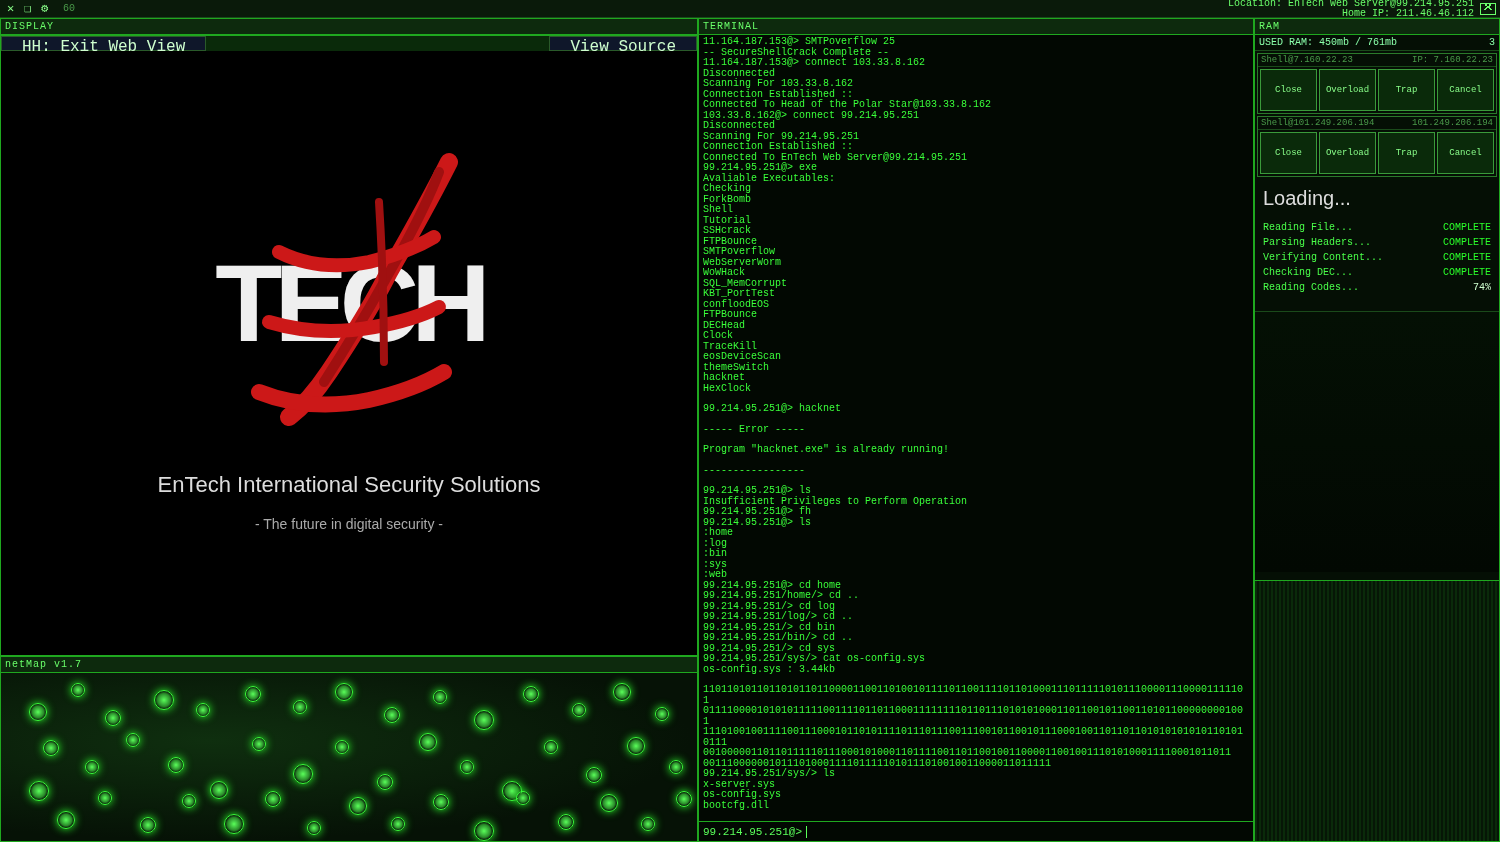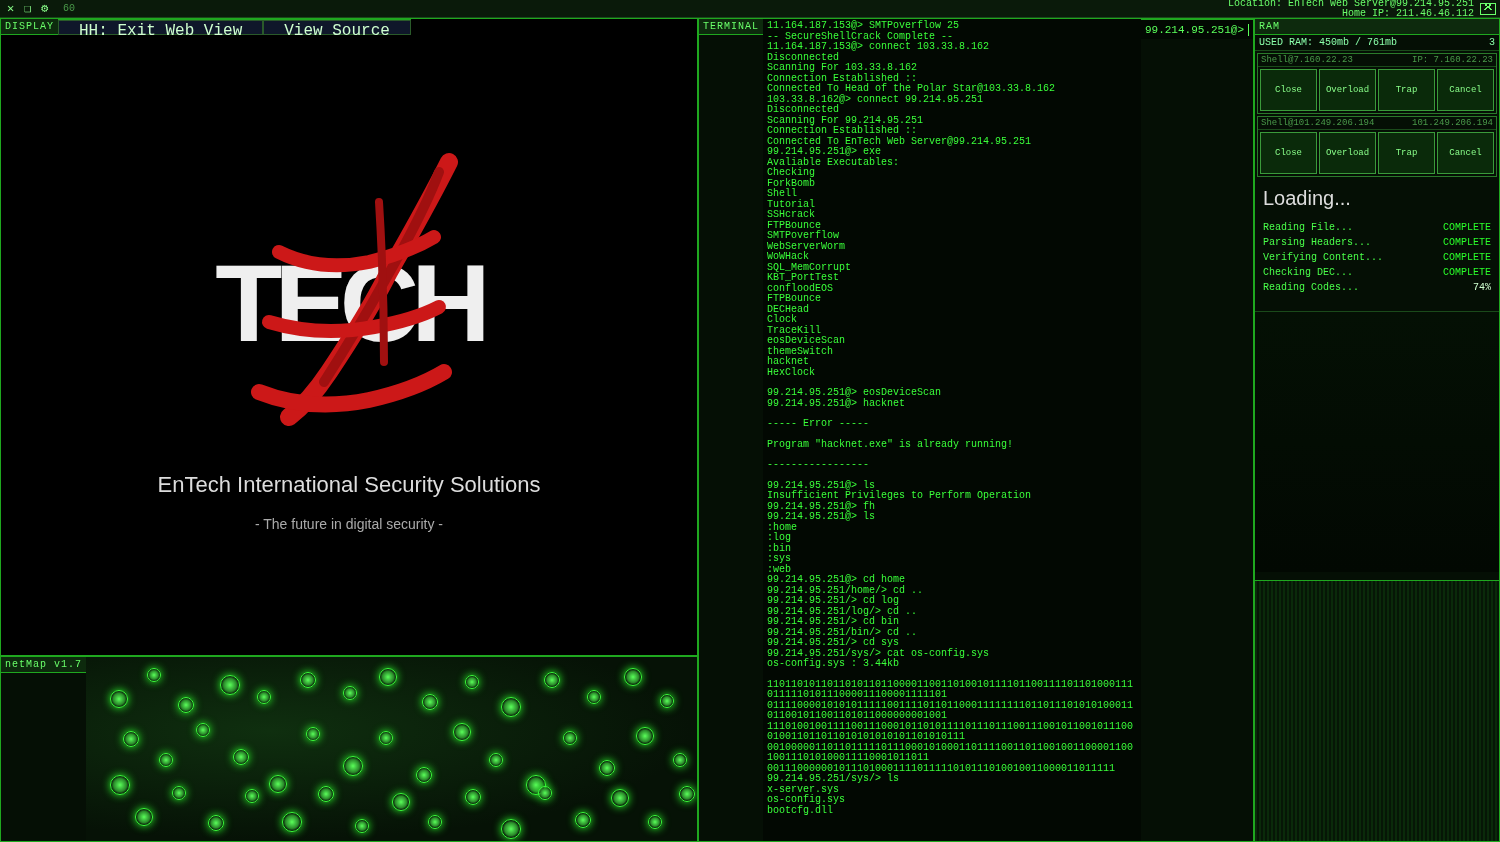--- a/index.html
+++ b/index.html
@@ -27,21 +27,21 @@
 .mail-icon::before { content: ''; position: absolute; top: 0; left: 0; right: 0; height: 6px; background: linear-gradient(135deg, transparent 45%, #6aff6a 45%, #6aff6a 55%, transparent 55%), linear-gradient(-135deg, transparent 45%, #6aff6a 45%, #6aff6a 55%, transparent 55%); }
 .fps { color: #4a9a4a; font-size: 10px; margin-left: 8px; }
 
 .main-grid {
   display: grid;
   grid-template-columns: 698px 556px 246px;
   grid-template-rows: 824px;
   height: 824px;
 }
 
-.panel { border: 1px solid #1fa81f; background: #050f05; display: flex; flex-direction: row; }
+.panel { border: 1px solid #1fa81f; background: #050f05; display: flex; flex-direction: column; }
 .panel-header { height: 16px; background: #0d2a0d; color: #6aff6a; font-size: 10px; padding: 2px 4px; border-bottom: 1px solid #1fa81f; letter-spacing: 1px; }
 
 .left-col { display: flex; flex-direction: column; }
 .display-panel { flex: 1; background: #000; position: relative; }
 .display-content { position: absolute; inset: 0; display: flex; flex-direction: column; align-items: center; justify-content: center; }
 
 .logo-wrap { position: relative; width: 320px; height: 290px; margin-bottom: 40px; }
 .logo-tech { position: absolute; left: 50%; top: 55%; transform: translate(-50%, -50%); font-family: 'Arial Black', sans-serif; font-weight: 900; font-size: 110px; letter-spacing: -8px; color: #efefef; z-index: 2; }
 .logo-stroke { position: absolute; inset: 0; z-index: 3; }
 .logo-stroke svg { width: 100%; height: 100%; }
@@ -211,21 +211,20 @@
         <div class="line">confloodEOS</div>
         <div class="line">FTPBounce</div>
         <div class="line">DECHead</div>
         <div class="line">Clock</div>
         <div class="line">TraceKill</div>
         <div class="line">eosDeviceScan</div>
         <div class="line">themeSwitch</div>
         <div class="line">hacknet</div>
         <div class="line">HexClock</div>
         <div class="blank"></div>
-        <div class="line">99.214.95.251@&gt; eosDeviceScan</div>
         <div class="line">99.214.95.251@&gt; hacknet</div>
         <div class="blank"></div>
         <div class="line">----- Error -----</div>
         <div class="blank"></div>
         <div class="line">Program "hacknet.exe" is already running!</div>
         <div class="blank"></div>
         <div class="line">-----------------</div>
         <div class="blank"></div>
         <div class="line">99.214.95.251@&gt; ls</div>
         <div class="line">Insufficient Privileges to Perform Operation</div>

